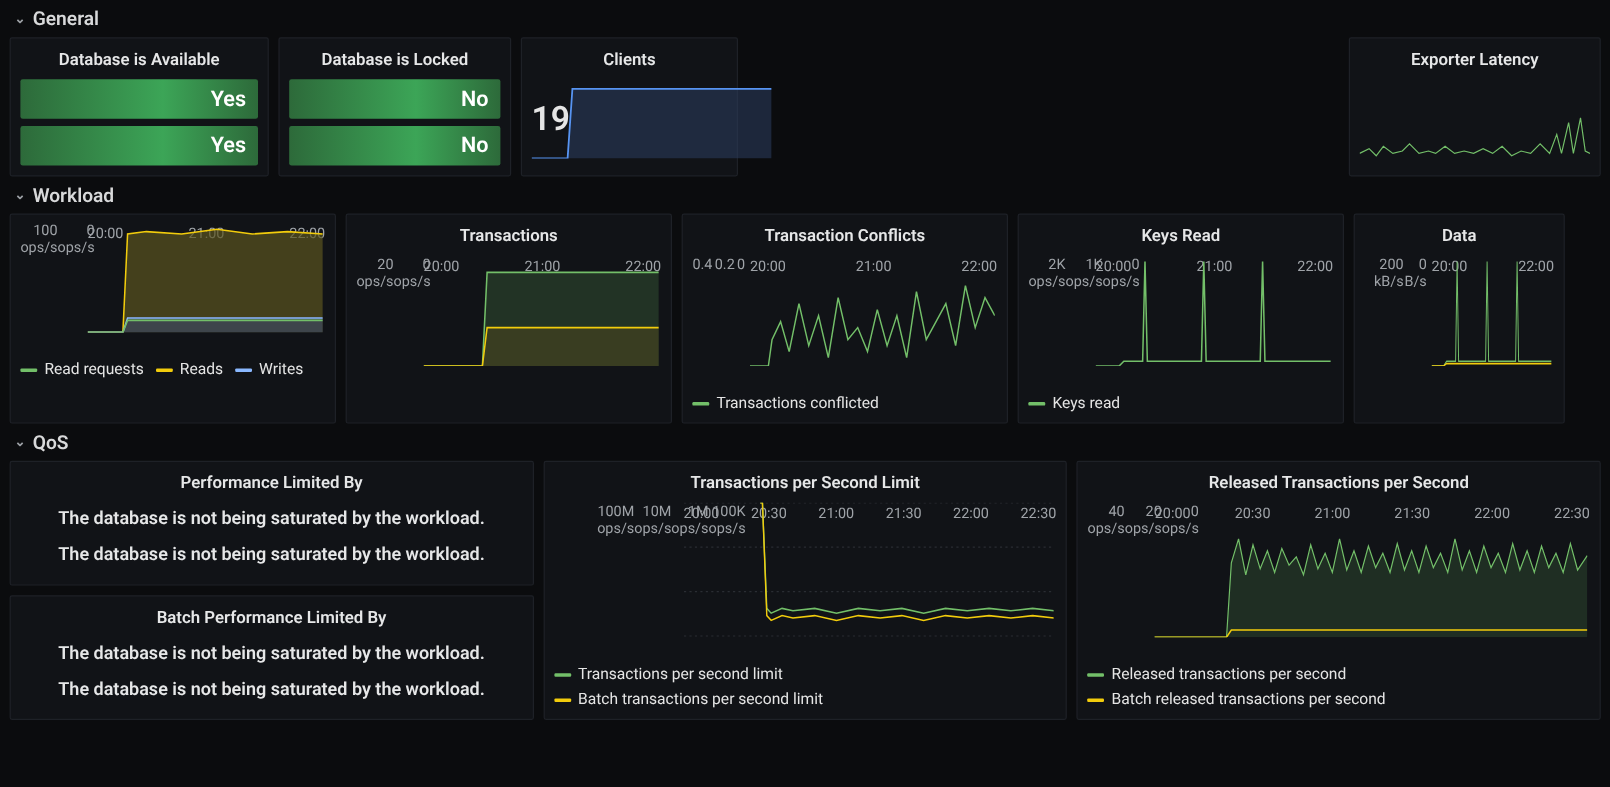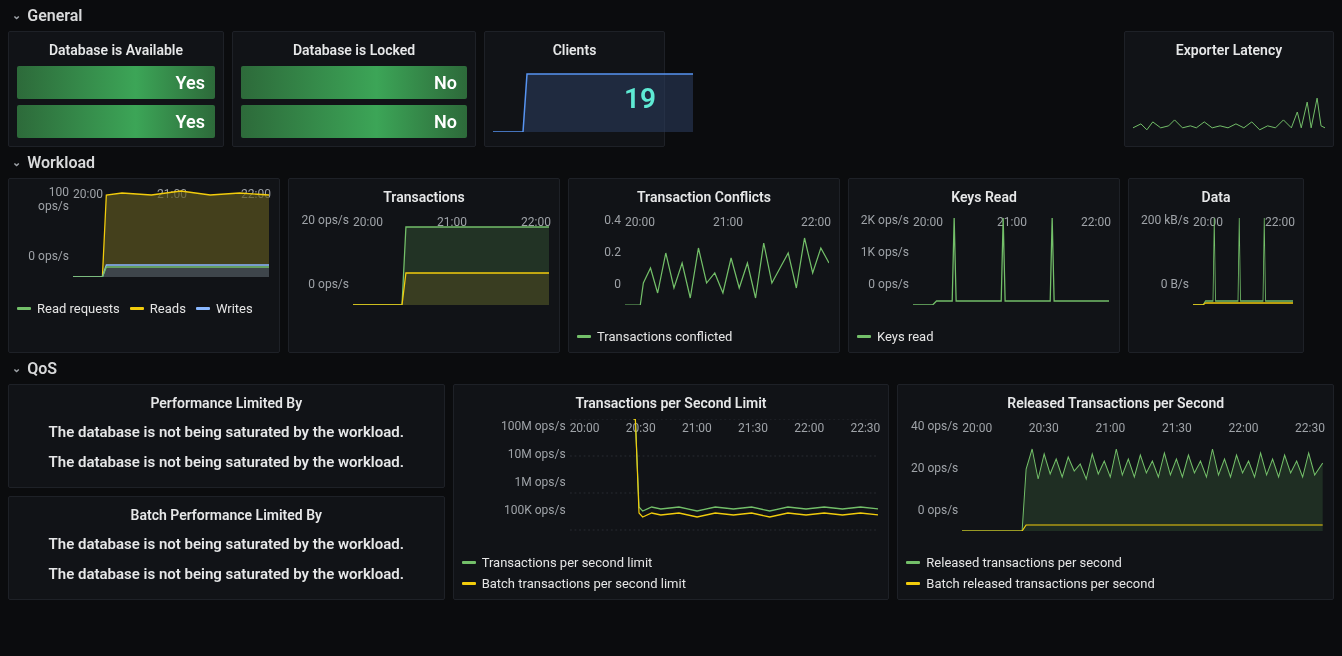--- a/index.html
+++ b/index.html
@@ -40,26 +40,26 @@
 .stat-pair { display: flex; flex-direction: column; gap: 6px; }
 .stat-val {
   text-align: right;
   padding: 6px 10px;
   font-size: 18px;
   font-weight: 600;
   border-radius: 2px;
   color: #fff;
 }
 .green-grad { background: linear-gradient(90deg, #2d6a3a 0%, #3ca557 60%, #2d6a3a 100%); }
-.big-num { font-size: 28px; font-weight: 600; text-align: right; color: #5eead4; }
+.big-num { font-size: 28px; font-weight: 600; text-align: left; color: #e5e5e5; }
 .chart { position: relative; }
 .legend { display: flex; flex-wrap: wrap; gap: 10px; padding-top: 6px; font-size: 13px; color: #e5e5e5; }
 .legend-item { display: flex; align-items: center; gap: 6px; }
 .swatch { width: 14px; height: 3px; border-radius: 1px; }
-.axis-y { position: absolute; left: 0; top: 0; bottom: 32px; display: flex; flex-direction: column; justify-content: space-between; font-size: 12px; color: #9fa3a8; text-align: right; width: 56px; padding-right: 4px; }
+.axis-y { position: absolute; left: 0; top: 0; bottom: 32px; display: flex; flex-direction: row; justify-content: space-between; font-size: 12px; color: #9fa3a8; text-align: right; width: 56px; padding-right: 4px; }
 .axis-y.small { width: 48px; }
 .axis-x { display: flex; justify-content: space-between; font-size: 12px; color: #9fa3a8; padding-left: 56px; padding-top: 2px; }
 .axis-x.small { padding-left: 48px; }
 .plot { position: absolute; left: 56px; right: 2px; top: 0; bottom: 18px; }
 .plot.small { left: 48px; }
 svg { display: block; }
 .text-panel-body { display: flex; flex-direction: column; gap: 12px; padding: 4px 8px 8px 8px; }
 .text-line { font-weight: 600; font-size: 15px; color: #e6e7e8; text-align: center; }
 </style>
 </head>
@@ -70,21 +70,21 @@
   <span>General</span>
 </div>
 <div class="panels">
   <div class="panel" style="width:216px;">
     <div class="panel-title">Database is Available</div>
     <div class="stat-pair">
       <div class="stat-val green-grad">Yes</div>
       <div class="stat-val green-grad">Yes</div>
     </div>
   </div>
-  <div class="panel" style="width:244px;">
+  <div class="panel" style="width:194px;">
     <div class="panel-title">Database is Locked</div>
     <div class="stat-pair">
       <div class="stat-val green-grad">No</div>
       <div class="stat-val green-grad">No</div>
     </div>
   </div>
   <div class="panel" style="width:181px;">
     <div class="panel-title">Clients</div>
     <div style="position:relative;height:66px;">
       <svg width="200" height="66" viewBox="0 0 200 66">

